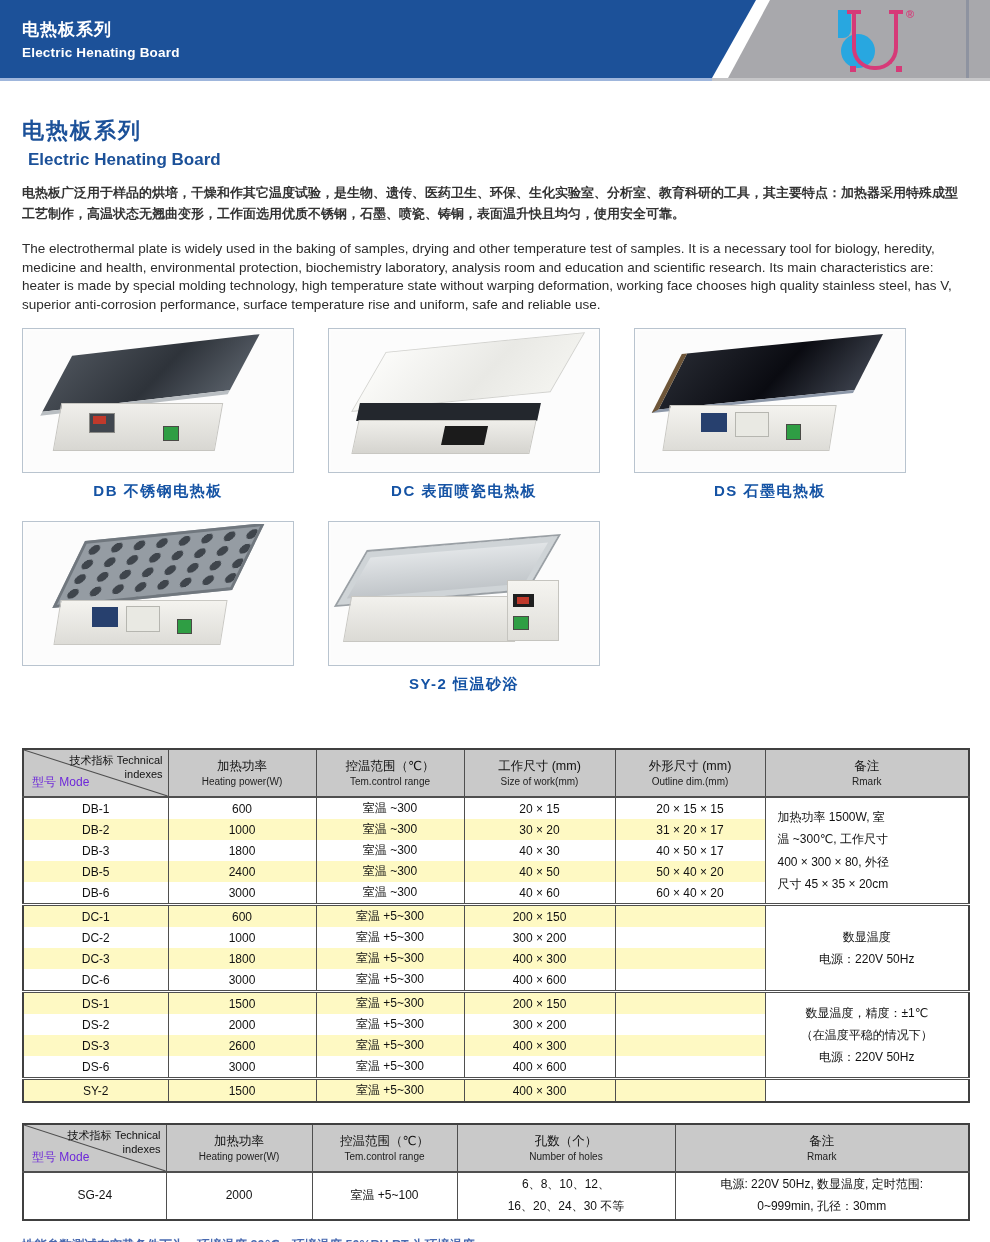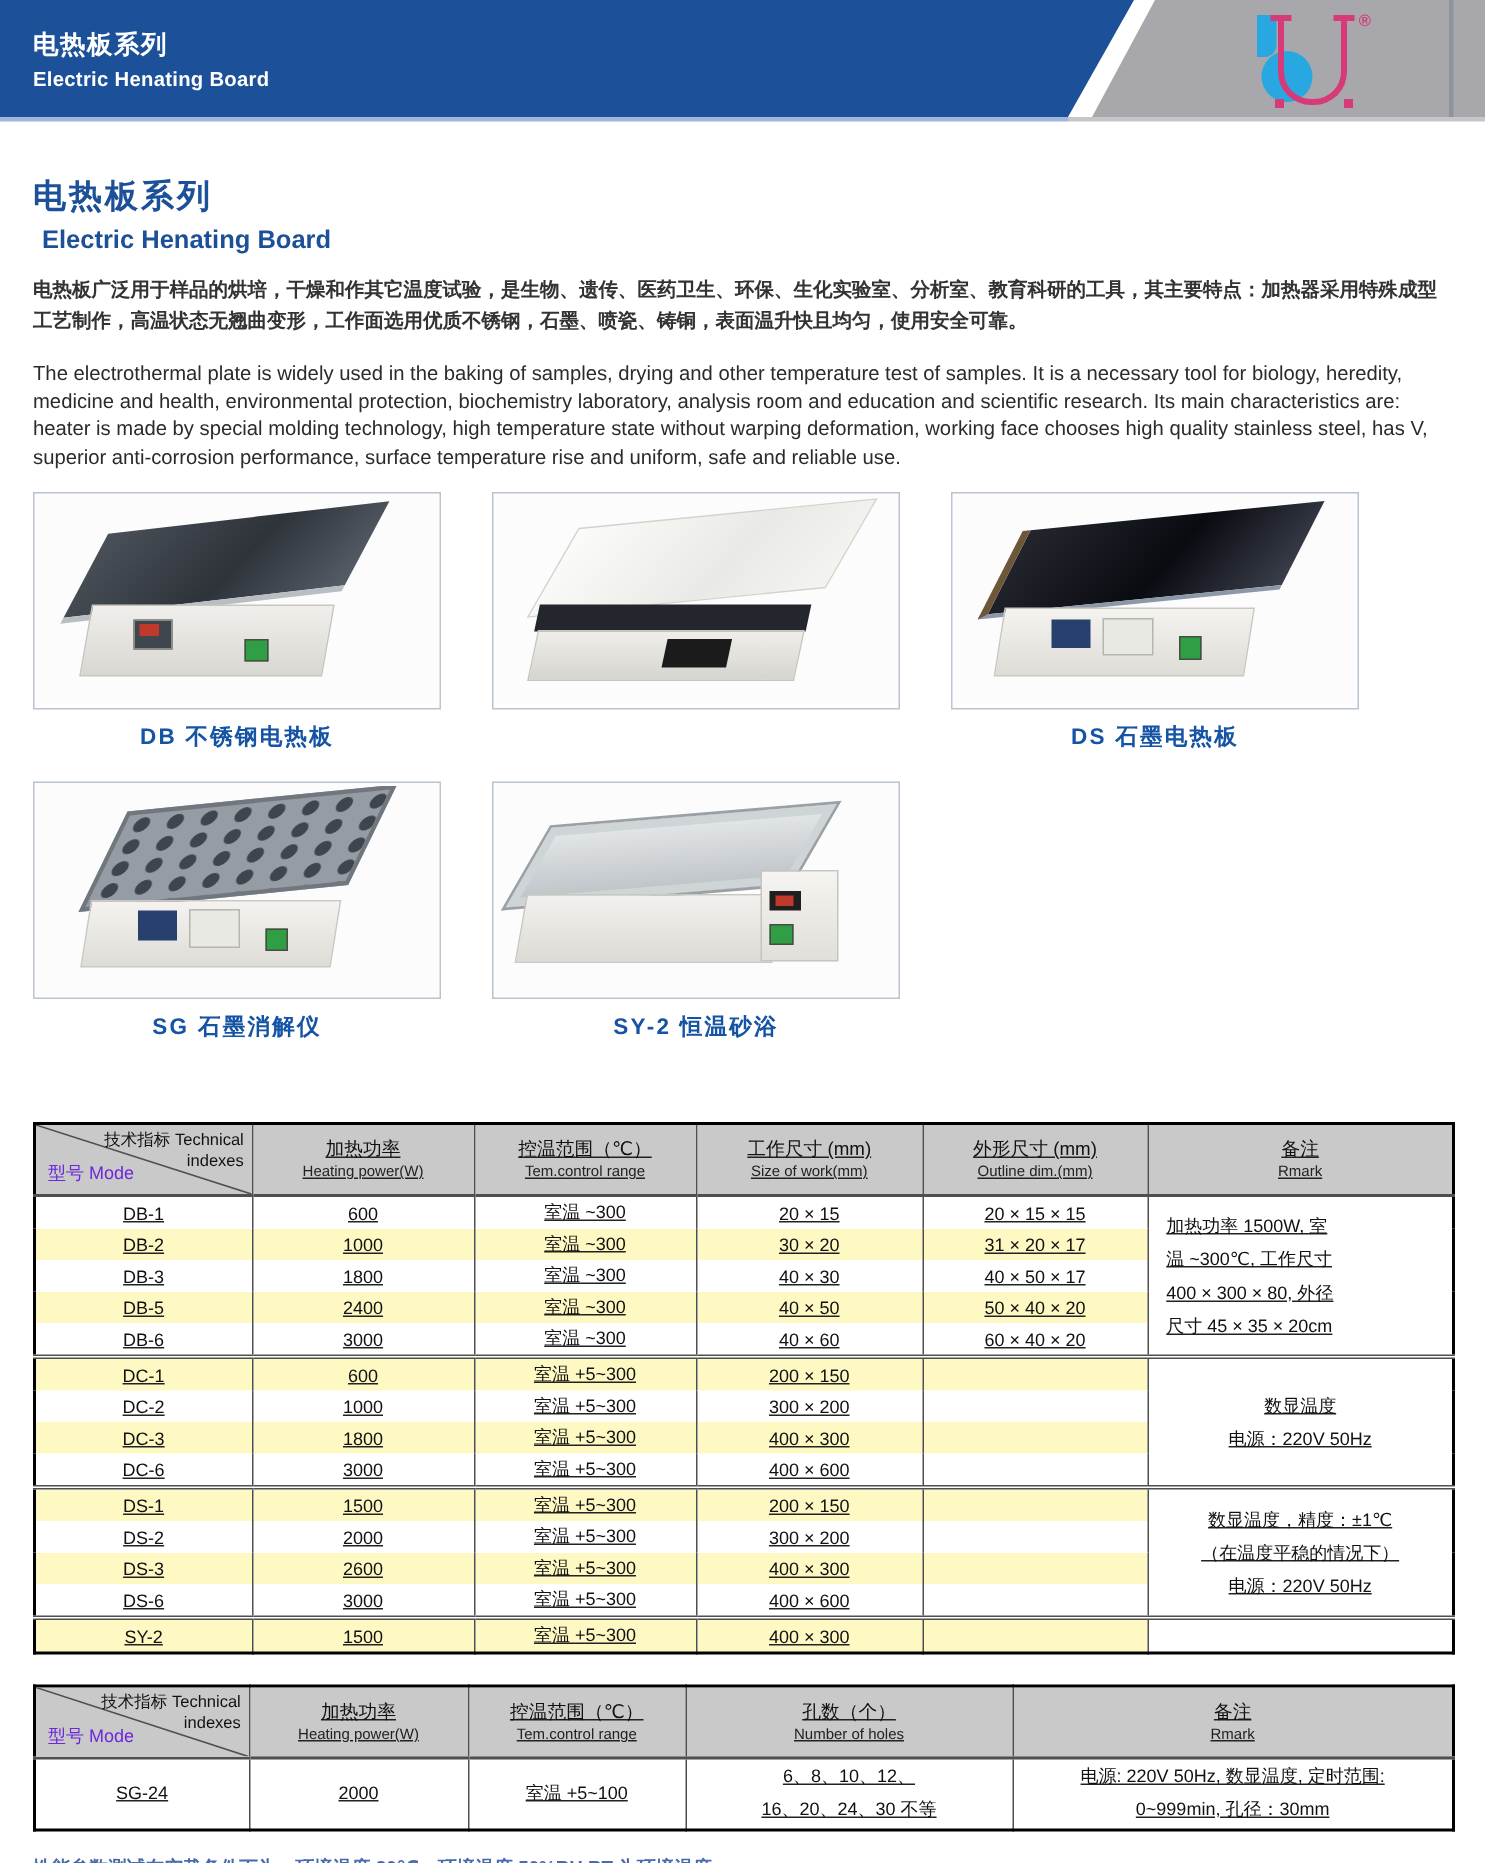--- a/index.html
+++ b/index.html
@@ -84,21 +84,21 @@
   .tr-sy{left:9%;top:13%;width:68%;height:38%;background:linear-gradient(#e6e9eb,#bcc1c5);transform:skewX(-30deg) skewY(-5deg);
          border:2px solid #9aa0a5;box-shadow:inset 0 0 0 6px #cfd4d7;}
   .bd-sy{left:6%;top:52%;width:64%;height:32%;background:linear-gradient(#f2f1ed,#dbdad5);transform:skewX(-10deg);border:1px solid #c8c7c2;}
   .ct-sy{left:66%;top:40%;width:19%;height:43%;background:linear-gradient(#f5f4f0,#e0dfda);border:1px solid #c5c4bf;}
   .dp-sy{left:68.5%;top:50%;width:8%;height:10%;background:#1f1f1f;}
   .dg-sy{left:70%;top:52.5%;width:4.5%;height:5%;background:#c0392b;}
   .sw-sy{left:68.5%;top:66%;width:5%;height:9%;background:#2f9e44;border:1px solid #4a4a46;}
 
   
   .tables{margin:54px 22px 0 22px;}
-  table.spec{border-collapse:collapse;table-layout:fixed;width:946px;border:2px solid #000000;text-decoration:underline;}
+  table.spec{border-collapse:collapse;table-layout:fixed;width:946px;border:2px solid #404040;}
   table.spec + table.spec{margin-top:20px;}
   .spec th,.spec td{border-left:1px solid #4f4f4f;padding:0;font-weight:normal;overflow:hidden;}
   .spec th:first-child,.spec td:first-child{border-left:none;}
   .spec thead th{background:#c9c9c9;height:46px;border-bottom:2px solid #4f4f4f;}
   .hd-zh{display:block;font-size:12.5px;color:#111;line-height:1.35;}
   .hd-en{display:block;font-size:10px;color:#222;line-height:1.3;}
   .corner{position:relative;background:#c9c9c9;}
   .corner svg{position:absolute;left:0;top:0;width:100%;height:100%;}
   .corner-top{position:absolute;top:4px;right:5px;width:100px;text-align:right;font-size:11px;line-height:1.25;color:#111;}
   .corner-bottom{position:absolute;bottom:5px;left:8px;font-size:12px;color:#6d28d9;}
@@ -159,20 +159,21 @@
       </div>
       <div>
         <div class="product-frame">
           <div class="device">
             <div class="pl-dc"></div>
             <div class="fr-dc"></div>
             <div class="bd-dc"></div>
             <div class="pn-dc"></div>
           </div>
         </div>
+        <div class="product-caption">DC 表面喷瓷电热板</div>
       </div>
       <div>
         <div class="product-frame">
           <div class="device">
             <div class="pl-ds"></div>
             <div class="bd-ds"></div>
             <div class="sc-ds"></div>
             <div class="kp-ds"></div>
             <div class="sw-ds"></div>
           </div>
@@ -182,21 +183,20 @@
       <div>
         <div class="product-frame">
           <div class="device">
             <div class="pl-sg"></div>
             <div class="bd-sg"></div>
             <div class="sc-sg"></div>
             <div class="kp-sg"></div>
             <div class="sw-sg"></div>
           </div>
         </div>
-        <div class="product-caption">SG 石墨消解仪</div>
       </div>
       <div>
         <div class="product-frame">
           <div class="device">
             <div class="tr-sy"></div>
             <div class="bd-sy"></div>
             <div class="ct-sy"></div>
             <div class="dp-sy"></div>
             <div class="dg-sy"></div>
             <div class="sw-sy"></div>

